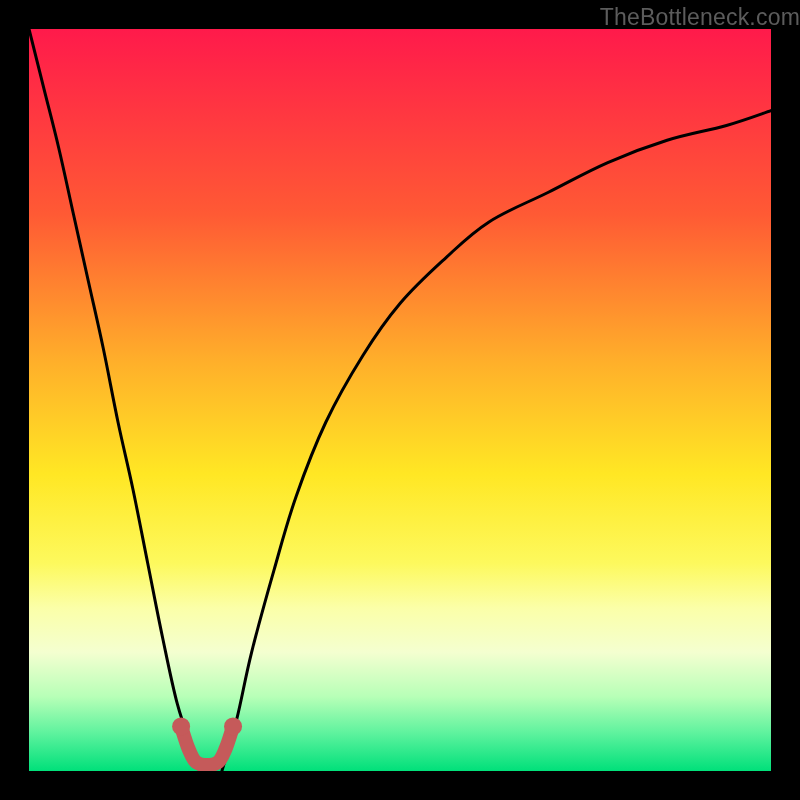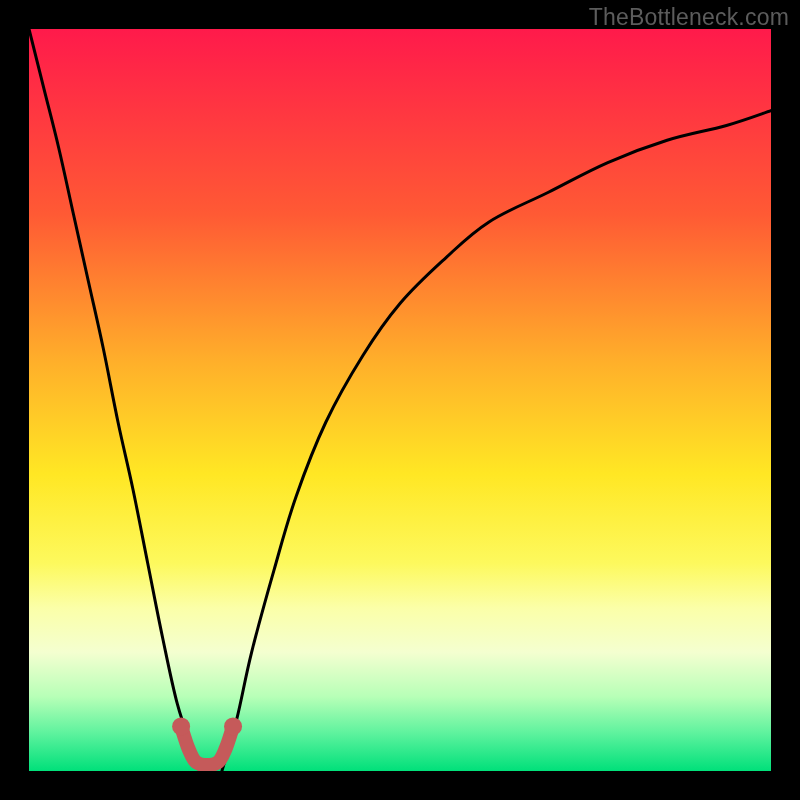--- a/index.html
+++ b/index.html
@@ -10,21 +10,21 @@
   }
   .stage {
     position: relative;
     width: 800px;
     height: 800px;
     background: #000;
   }
   .watermark {
     position: absolute;
     top: 4px;
-    right: 11px;
+    right: 0;
     color: #5c5c5c;
     font-size: 23px;
     letter-spacing: 0.2px;
     z-index: 5;
     font-weight: 400;
     margin-left: 24px;
   }
   .plot {
     position: absolute;
     left: 29px;

